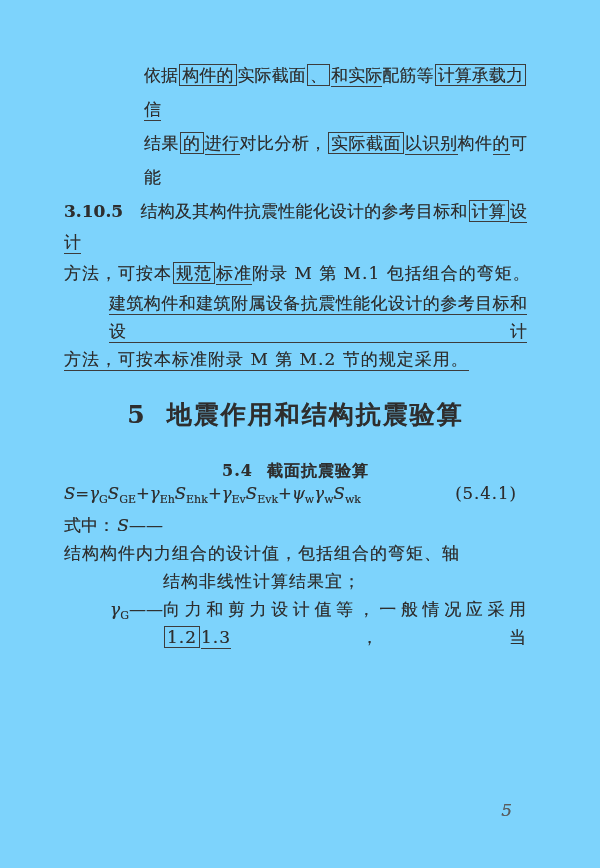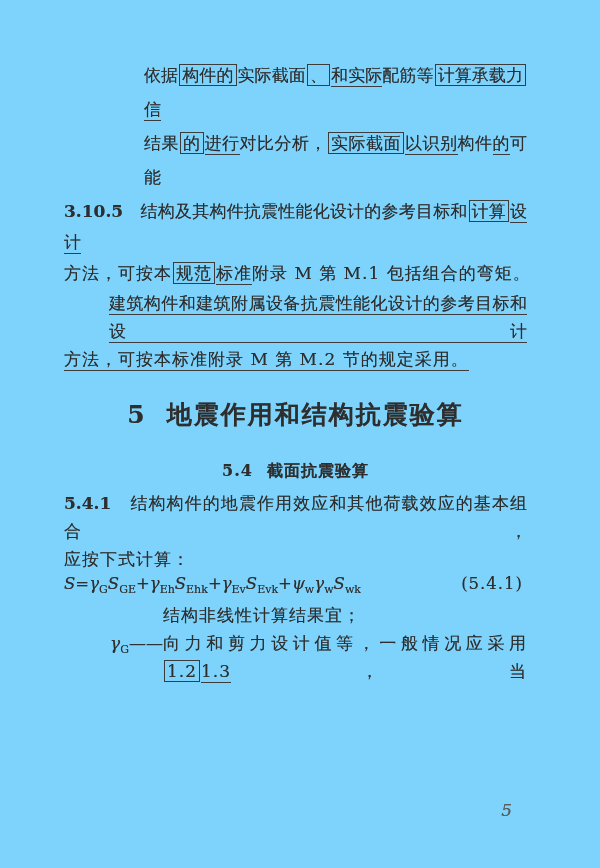--- a/index.html
+++ b/index.html
@@ -38,21 +38,21 @@
   .seg-b{font-weight:bold;}
   .seg-i{font-style:italic;}
   .seg-sub{font-size:11px;vertical-align:-4px;letter-spacing:0;}
   
   .k-h1{text-align:center;font-weight:bold;font-size:25px;line-height:36px;letter-spacing:2px;white-space:nowrap;}
   .k-h1 .h-num{margin-right:20px;}
   .k-h2{text-align:center;font-weight:bold;font-size:16px;line-height:24px;letter-spacing:1px;white-space:nowrap;}
   .k-h2 .h-num{margin-right:14px;}
   
   .k-formula{position:relative;font-size:16.5px;letter-spacing:0;white-space:nowrap;}
-  .k-formula .eqno{position:absolute;right:4px;top:0;letter-spacing:1px;}
+  .k-formula .eqno{position:absolute;right:10px;top:0;letter-spacing:1px;}
   
   .k-def{display:flex;white-space:normal;}
   .def-sym{width:99px;flex:none;text-align:right;white-space:nowrap;letter-spacing:0;}
   .def-text{flex:1;min-width:0;}
   .def-text.jt{text-align:justify;text-align-last:justify;}
   .intro-left{width:99px;flex:none;display:flex;justify-content:space-between;white-space:nowrap;letter-spacing:0;}
   .pagenum{
     position:absolute;top:800px;right:88px;
     font-style:italic;font-size:17px;color:#5c5c5c;
     font-family:"DejaVu Serif","Liberation Serif",serif;
@@ -76,28 +76,28 @@
       <div class="blk b-addition">
         <div class="line ind-para just"><span class="seg-u">建筑构件和建筑附属设备抗震性能化设计的参考目标和设计</span></div>
         <div class="line"><span class="seg-u">方法，可按本标准附录 M 第 M.2 节的规定采用。</span></div>
       </div>
       <div class="blk b-h1">
         <div class="line k-h1"><span class="h-num">5</span><span>地震作用和结构抗震验算</span></div>
       </div>
       <div class="blk b-h2">
         <div class="line k-h2"><span class="h-num">5.4</span><span>截面抗震验算</span></div>
       </div>
-      <div class="blk b-clause541">
-        <div class="line just"><span class="seg-b">5.4.1</span><span>　结构构件的地震作用效应和其他荷载效应的基本组合，</span></div>
-        <div class="line"><span>应按下式计算：</span></div>
-      </div>
       <div class="blk b-formula">
         <div class="line k-formula"><span><span class="seg-i">S</span><span>=</span><span class="seg-i">γ</span><span class="seg-sub">G</span><span class="seg-i">S</span><span class="seg-sub">GE</span><span>+</span><span class="seg-i">γ</span><span class="seg-sub">Eh</span><span class="seg-i">S</span><span class="seg-sub">Ehk</span><span>+</span><span class="seg-i">γ</span><span class="seg-sub">Ev</span><span class="seg-i">S</span><span class="seg-sub">Evk</span><span>+</span><span class="seg-i">ψ</span><span class="seg-sub">w</span><span class="seg-i">γ</span><span class="seg-sub">w</span><span class="seg-i">S</span><span class="seg-sub">wk</span></span><span class="eqno">(5.4.1)</span></div>
       </div>
       <div class="blk b-defs">
+        <div class="line k-def-intro"><span class="intro-left">
+            <span>式中：</span>
+            <span><span class="seg-i">S</span><span>——</span></span>
+          </span><span class="def-text jt"><span>结构构件内力组合的设计值，包括组合的弯矩、轴</span></span></div>
         <div class="line ind-hang"><span>结构非线性计算结果宜；</span></div>
         <div class="line k-def">
           <span class="def-sym"><span class="seg-i">γ</span><span class="seg-sub">G</span><span>——</span></span>
           <span class="def-text jt"><span>向力和剪力设计值等，一般情况应采用</span><span class="seg-box">1.2</span><span class="seg-u">1.3</span><span>，当</span></span>
         </div>
       </div>
     </div>
   <div class="pagenum">5</div>
 </div>
 

